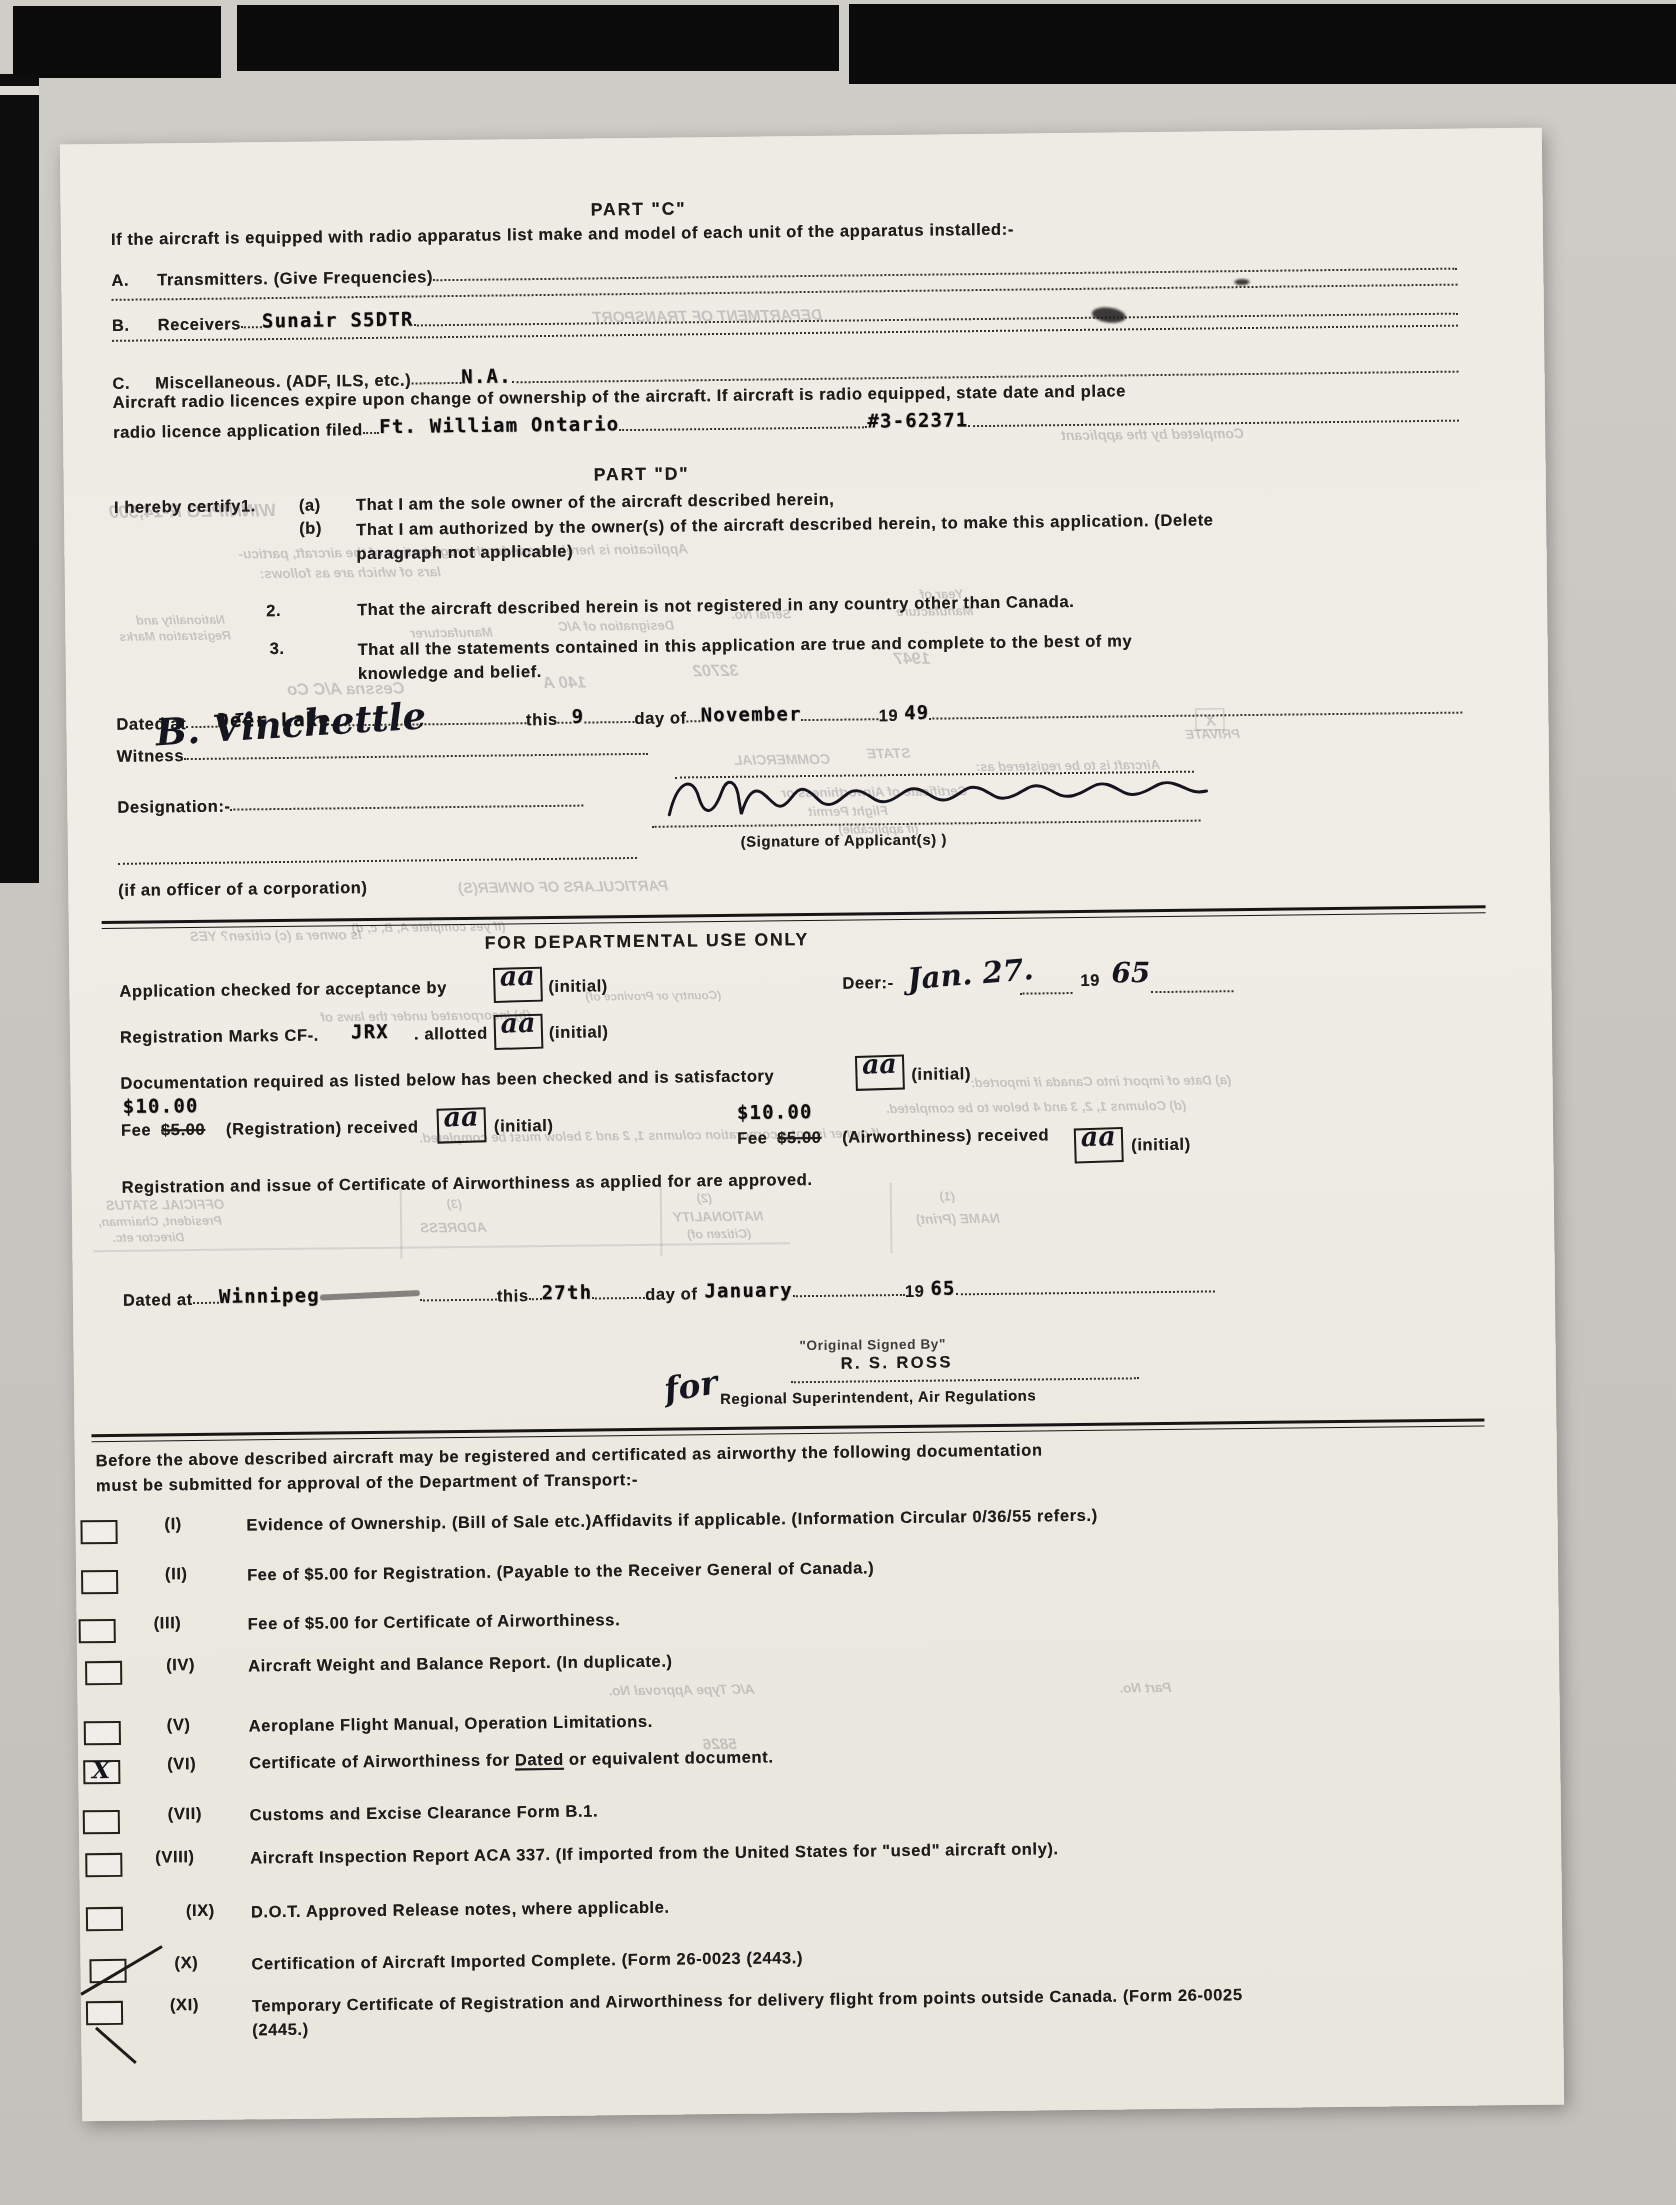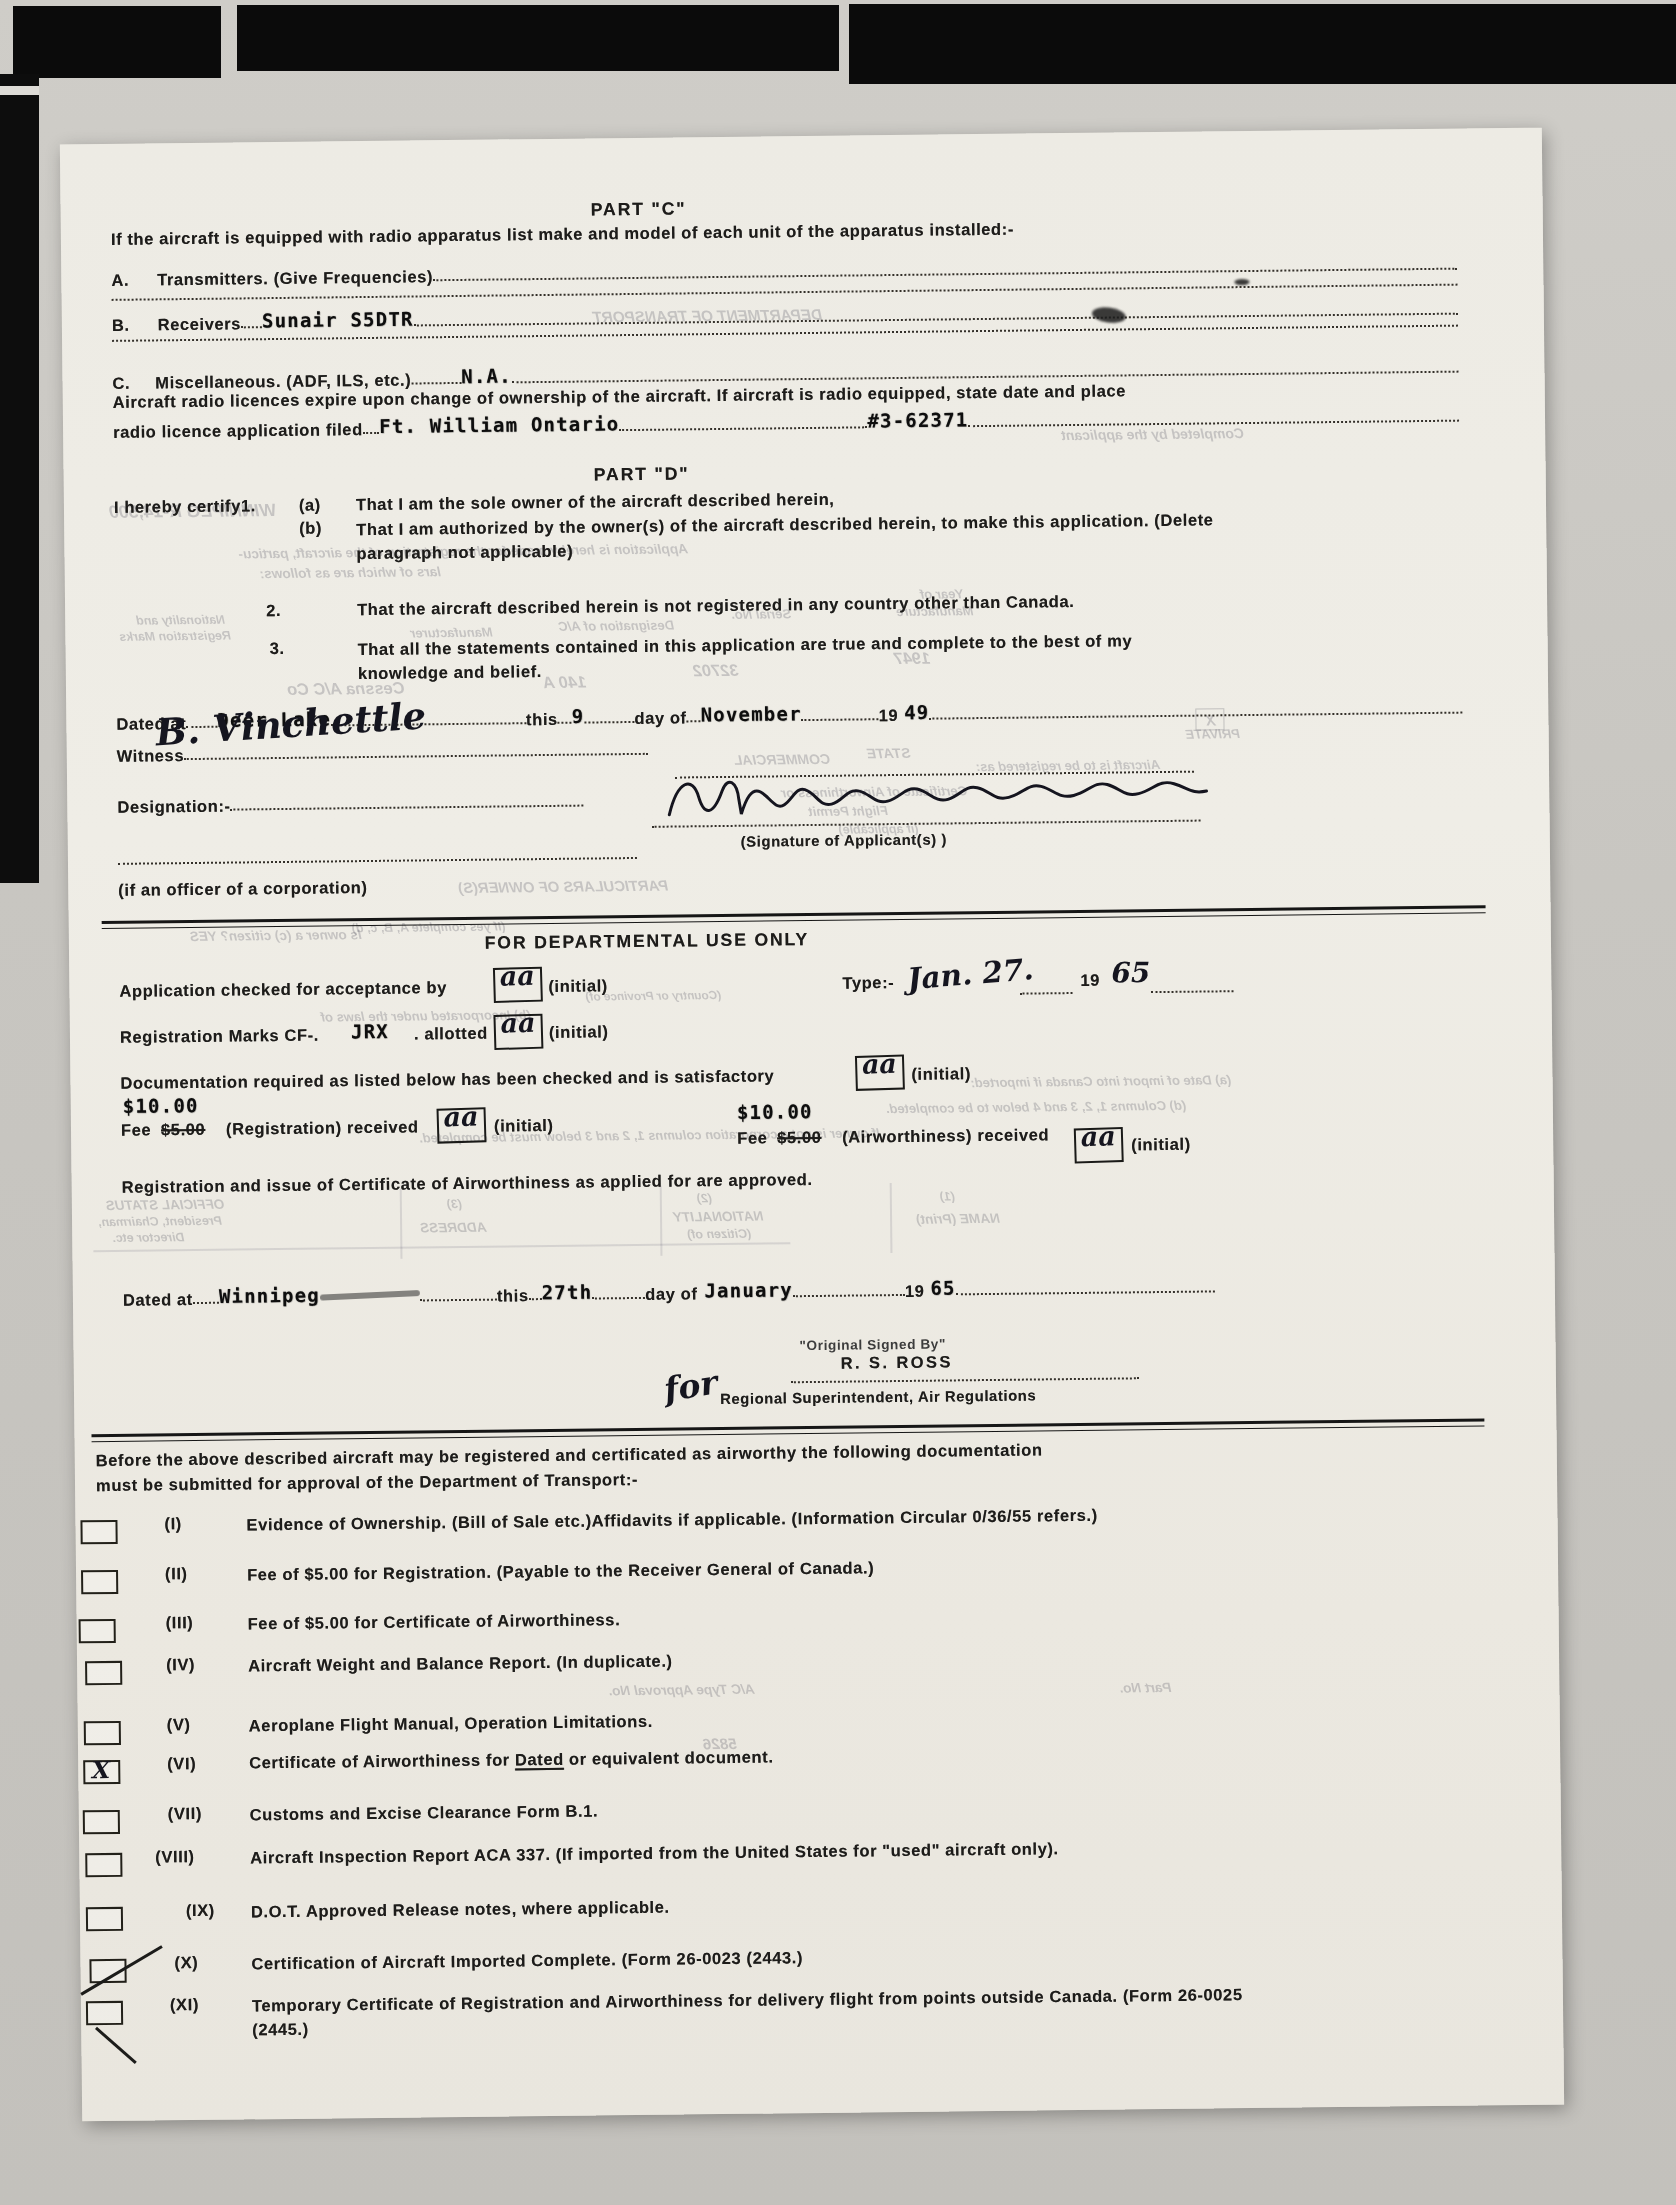--- a/index.html
+++ b/index.html
@@ -210,21 +210,21 @@
     <span class="abs p" style="left:50px;top:737px;">(if an officer of a corporation)</span>
 
     <div class="rule2" style="left:33px;top:777px;width:1384px;"></div>
     <div class="abs p title" style="left:47px;top:793px;width:1062px;">FOR DEPARTMENTAL USE ONLY</div>
 
     <span class="abs p" style="left:50px;top:838px;">Application checked for acceptance by</span>
     <span class="ibox" style="left:424px;top:828px;">
         <span class="hand">aa</span>
       </span>
     <span class="abs p" style="left:479px;top:838px;">(initial)</span>
-    <span class="abs p" style="left:773px;top:838px;">Type:-</span>
+    <span class="abs p" style="left:773px;top:838px;">Deer:-</span>
     <span class="abs hand" style="left:838px;top:822px;font-size:29.5px;transform:rotate(-4deg);">Jan. 27.</span>
     <div class="dotseg" style="left:950px;top:859px;width:53px;"></div>
     <span class="abs p" style="left:1011px;top:838px;">19</span>
     <span class="abs hand" style="left:1042px;top:824px;font-size:28px;">65</span>
     <div class="dotseg" style="left:1081px;top:859px;width:83px;"></div>
 
     <span class="abs p" style="left:50px;top:884px;">Registration Marks CF-.</span>
     <span class="abs typed" style="left:281px;top:881px;">JRX</span>
     <span class="abs p" style="left:344px;top:884px;">. allotted</span>
     <span class="ibox" style="left:424px;top:875px;">
@@ -291,21 +291,21 @@
       <span class="abs p" style="left:89px;">(I)</span>
       <span class="abs p wrap" style="left:171px;width:968px;">Evidence of Ownership. (Bill of Sale etc.)Affidavits if applicable. (Information Circular 0/36/55 refers.)</span>
     </div>
     <div class="chk" style="top:1421px;">
       <span class="cbox" style="left:4.7px;top:4.7px;"></span>
       <span class="abs p" style="left:89px;">(II)</span>
       <span class="abs p wrap" style="left:171px;width:992px;">Fee of $5.00 for Registration. (Payable to the Receiver General of Canada.)</span>
     </div>
     <div class="chk" style="top:1470px;">
       <span class="cbox" style="left:2.4px;top:4.7px;"></span>
-      <span class="abs p" style="left:89px;text-align:center;">(III)</span>
+      <span class="abs p" style="left:77px;text-align:center;">(III)</span>
       <span class="abs p wrap" style="left:171px;width:992px;">Fee of $5.00 for Certificate of Airworthiness.</span>
     </div>
     <div class="chk" style="top:1512px;">
       <span class="cbox" style="left:8.3px;top:4.7px;"></span>
       <span class="abs p" style="left:89px;">(IV)</span>
       <span class="abs p wrap" style="left:171px;width:992px;">Aircraft Weight and Balance Report. (In duplicate.)</span>
     </div>
     <div class="chk" style="top:1572px;">
       <span class="cbox" style="left:5.9px;top:4.7px;"></span>
       <span class="abs p" style="left:89px;">(V)</span>

